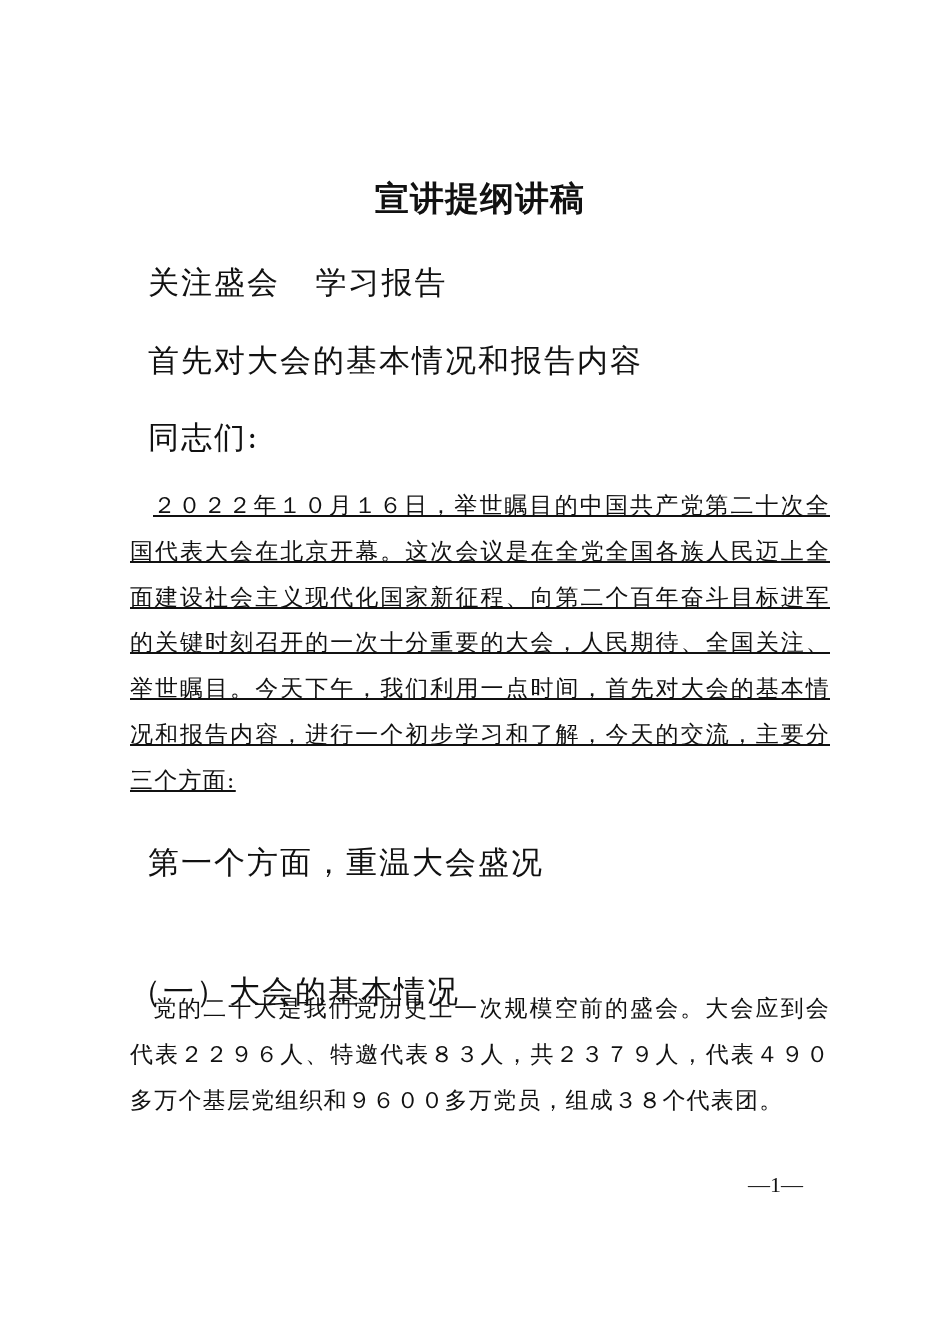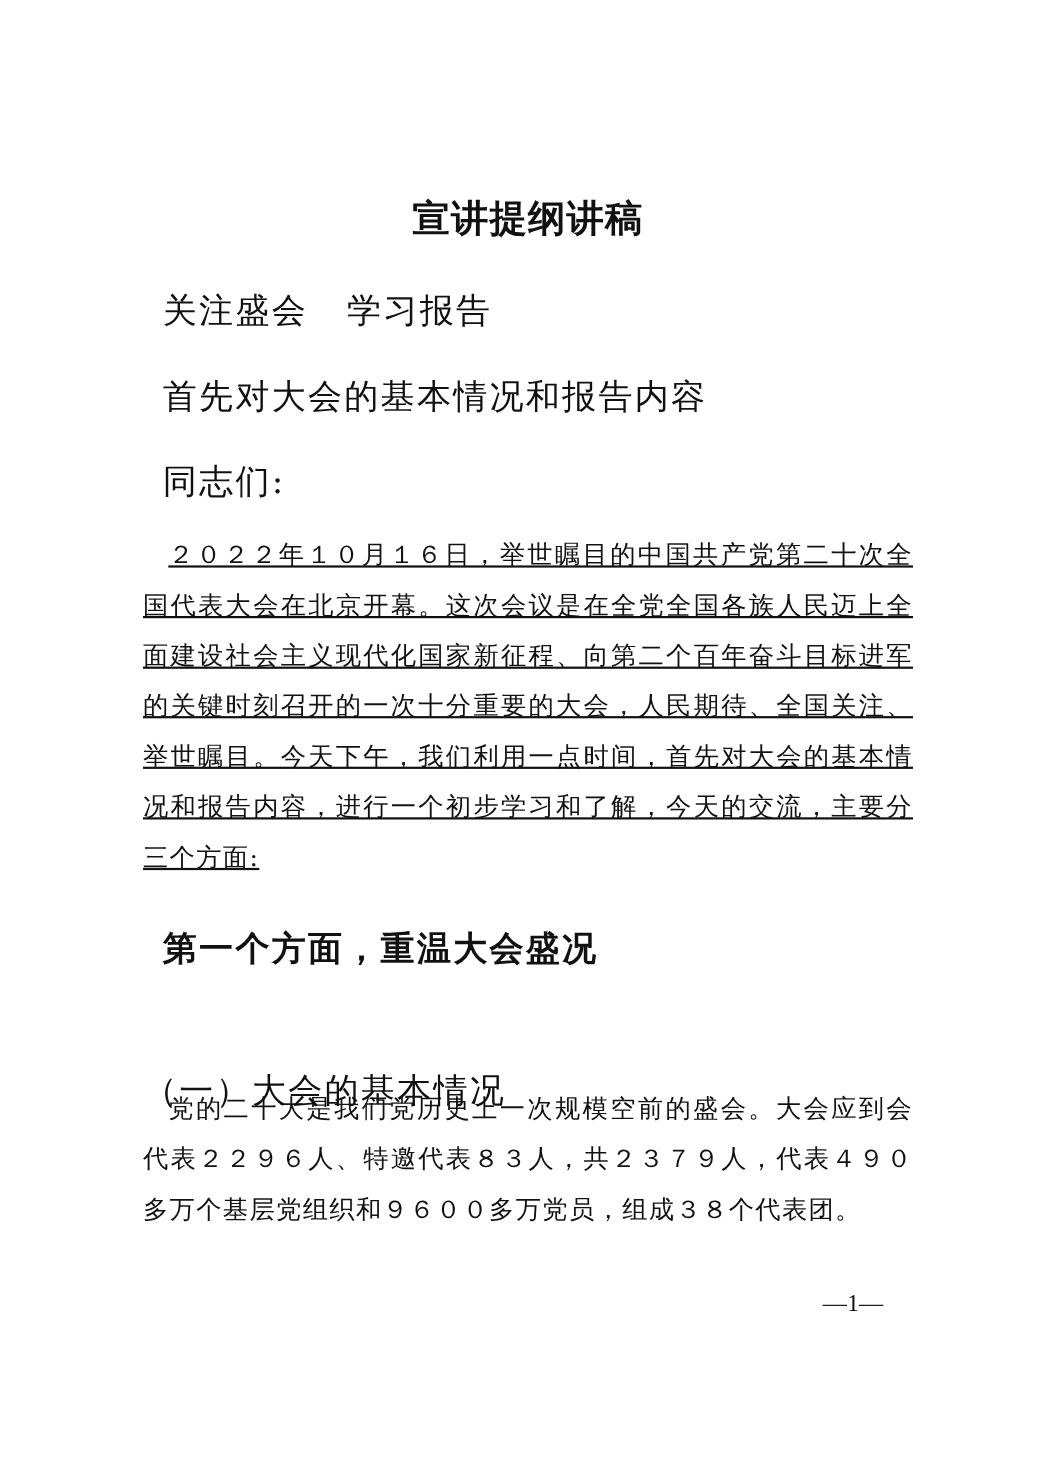--- a/index.html
+++ b/index.html
@@ -34,20 +34,20 @@
   <div class="title">宣讲提纲讲稿</div>
 
   <div class="line" style="top:262px;">关注盛会   学习报告</div>
 
   <div class="line" style="top:340px;">首先对大会的基本情况和报告内容</div>
 
   <div class="line" style="top:417px;">同志们:</div>
 
   <div class="para" style="top:483px;text-decoration:underline;">２０２２年１０月１６日，举世瞩目的中国共产党第二十次全国代表大会在北京开幕。这次会议是在全党全国各族人民迈上全面建设社会主义现代化国家新征程、向第二个百年奋斗目标进军的关键时刻召开的一次十分重要的大会，人民期待、全国关注、举世瞩目。今天下午，我们利用一点时间，首先对大会的基本情况和报告内容，进行一个初步学习和了解，今天的交流，主要分三个方面:</div>
 
-  <div class="line" style="top:842px;font-weight:bold;">第一个方面，重温大会盛况</div>
+  <div class="line" style="top:842px;">第一个方面，重温大会盛况</div>
 
   <div class="line" style="top:971px; left:130px;">（一）大会的基本情况</div>
 
   <div class="para" style="top:986px;">党的二十大是我们党历史上一次规模空前的盛会。大会应到会代表２２９６人、特邀代表８３人，共２３７９人，代表４９０多万个基层党组织和９６００多万党员，组成３８个代表团。</div>
 
   <div class="page-num">—1—</div>
 </div>
 
 </body></html>

